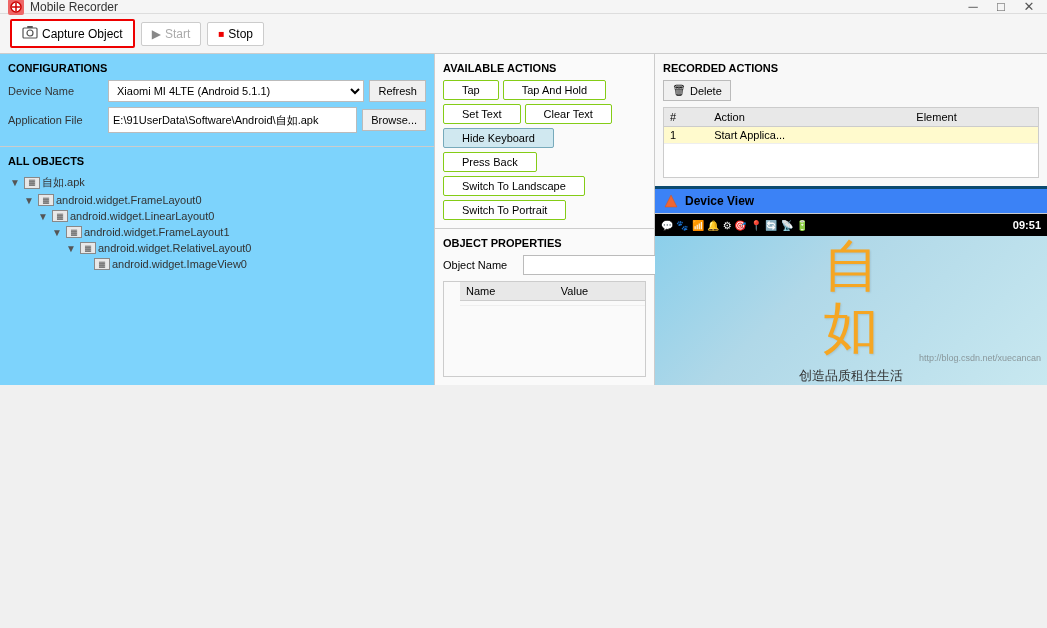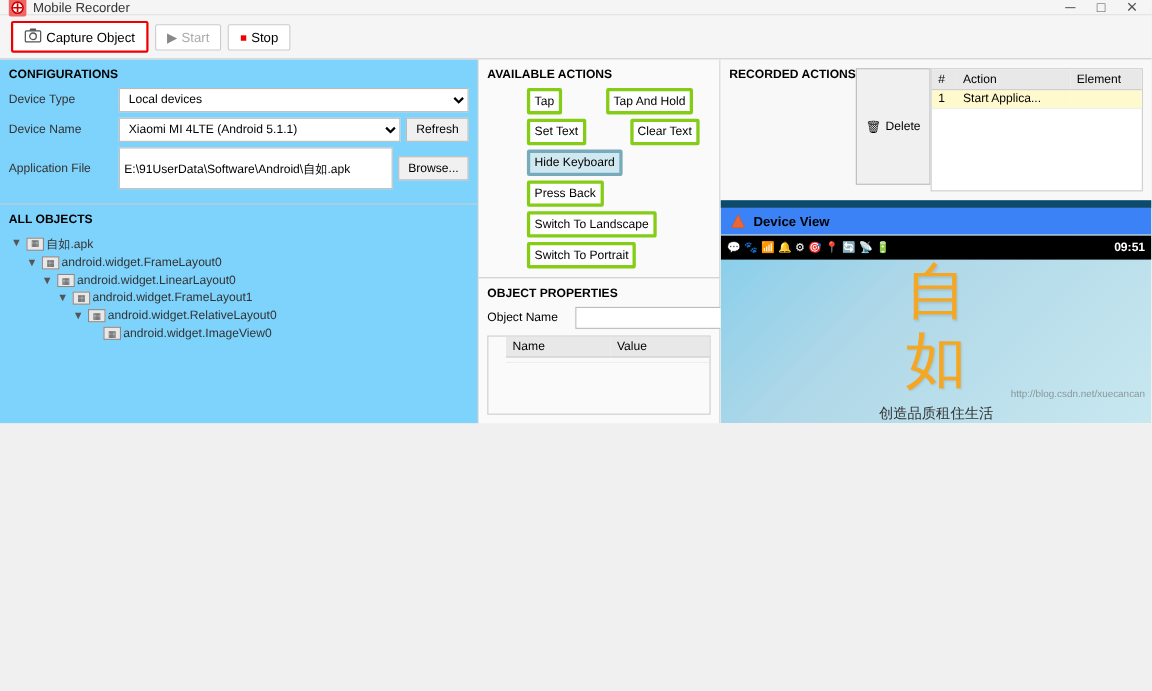--- a/index.html
+++ b/index.html
@@ -74,21 +74,21 @@
     .config-select {
       flex: 1;
       height: 22px;
       border: 1px solid #bbb;
       font-size: 11px;
       padding: 0 4px;
       background: #fff;
     }
     .config-input {
       flex: 1;
-      height: 38px;
+      height: 26px;
       border: 1px solid #bbb;
       font-size: 11px;
       padding: 0 4px;
     }
     .refresh-btn, .browse-btn {
       padding: 2px 8px;
       border: 1px solid #bbb;
       background: #f0f0f0;
       cursor: pointer;
       font-size: 11px;
@@ -107,27 +107,26 @@
       width: 220px;
       background: #fafafa;
       border-right: 1px solid #ccc;
       display: flex;
       flex-direction: column;
     }
 
     .available-actions-section { padding: 8px; border-bottom: 1px solid #ccc; }
     .actions-buttons { display: flex; flex-wrap: wrap; gap: 4px; }
     .action-btn {
-      padding: 3px 4px;
-      border: 3px solid #84cc16;
+      padding: 3px 18px;
+      border: 1px solid #84cc16;
       background: #fff;
       font-size: 11px;
       cursor: pointer;
       border-radius: 2px;
-      margin-left: 36px;
     }
     .action-btn.active { background: #d0e8f0; border-color: #7ab; }
 
     .object-props-section { padding: 8px; flex: 1; display: flex; flex-direction: column; }
     .props-name-row { display: flex; align-items: center; margin-bottom: 6px; gap: 5px; font-size: 11px; }
     .props-name-label { width: 75px; flex-shrink: 0; }
     .props-name-input { flex: 1; height: 20px; border: 1px solid #bbb; padding: 0 3px; font-size: 11px; }
     .props-table { flex: 1; border: 1px solid #ccc; overflow: auto; padding-left: 16px; }
     .props-table table { width: 100%; border-collapse: collapse; }
     .props-table th { background: #e8e8e8; border-bottom: 1px solid #ccc; padding: 3px 6px; font-size: 11px; text-align: left; font-weight: normal; }
@@ -135,21 +134,21 @@
 
     
     .right-panel {
       flex: 1;
       background: #f8f8f8;
       display: flex;
       flex-direction: column;
       overflow: hidden;
     }
 
-    .recorded-actions-section { padding: 8px; border-bottom: 7px solid #0c4a6e; height: 135px; display: flex; }
+    .recorded-actions-section { padding: 8px; border-bottom: 3px solid #0c4a6e; height: 135px; display: flex; flex-direction: column; }
     .delete-btn {
       display: flex; align-items: center; gap: 4px;
       padding: 3px 8px;
       border: 1px solid #bbb;
       background: #f0f0f0;
       cursor: pointer;
       font-size: 11px;
       margin-bottom: 6px;
       width: fit-content;
     }
@@ -253,24 +252,20 @@
     <span>Stop</span>
   </button>
 </div>
 
 <div class="content-area">
 
   <div class="left-panel">
 
     <div class="configurations-section">
       <div class="section-title">CONFIGURATIONS</div>
-      <div class="config-row">
-        <span class="config-label">Device Type</span>
-        <select class="config-select"><option>Local devices</option></select>
-      </div>
       <div class="config-row">
         <span class="config-label">Device Name</span>
         <select class="config-select"><option>Xiaomi MI 4LTE (Android 5.1.1)</option></select>
         <button class="refresh-btn">Refresh</button>
       </div>
       <div class="config-row">
         <span class="config-label">Application File</span>
         <input class="config-input" type="text" value="E:\91UserData\Software\Android\自如.apk" style="">
         <button class="browse-btn">Browse...</button>
       </div>

